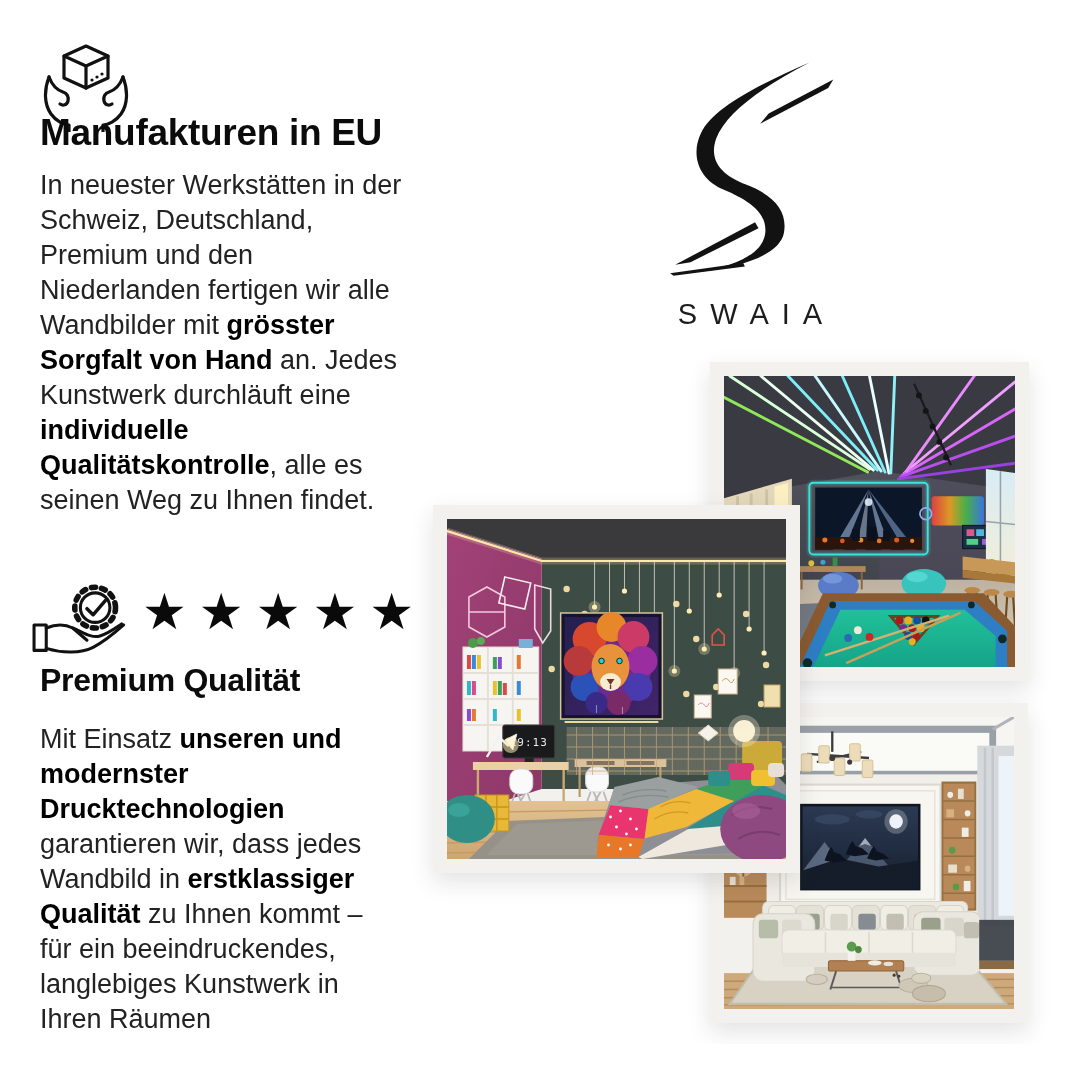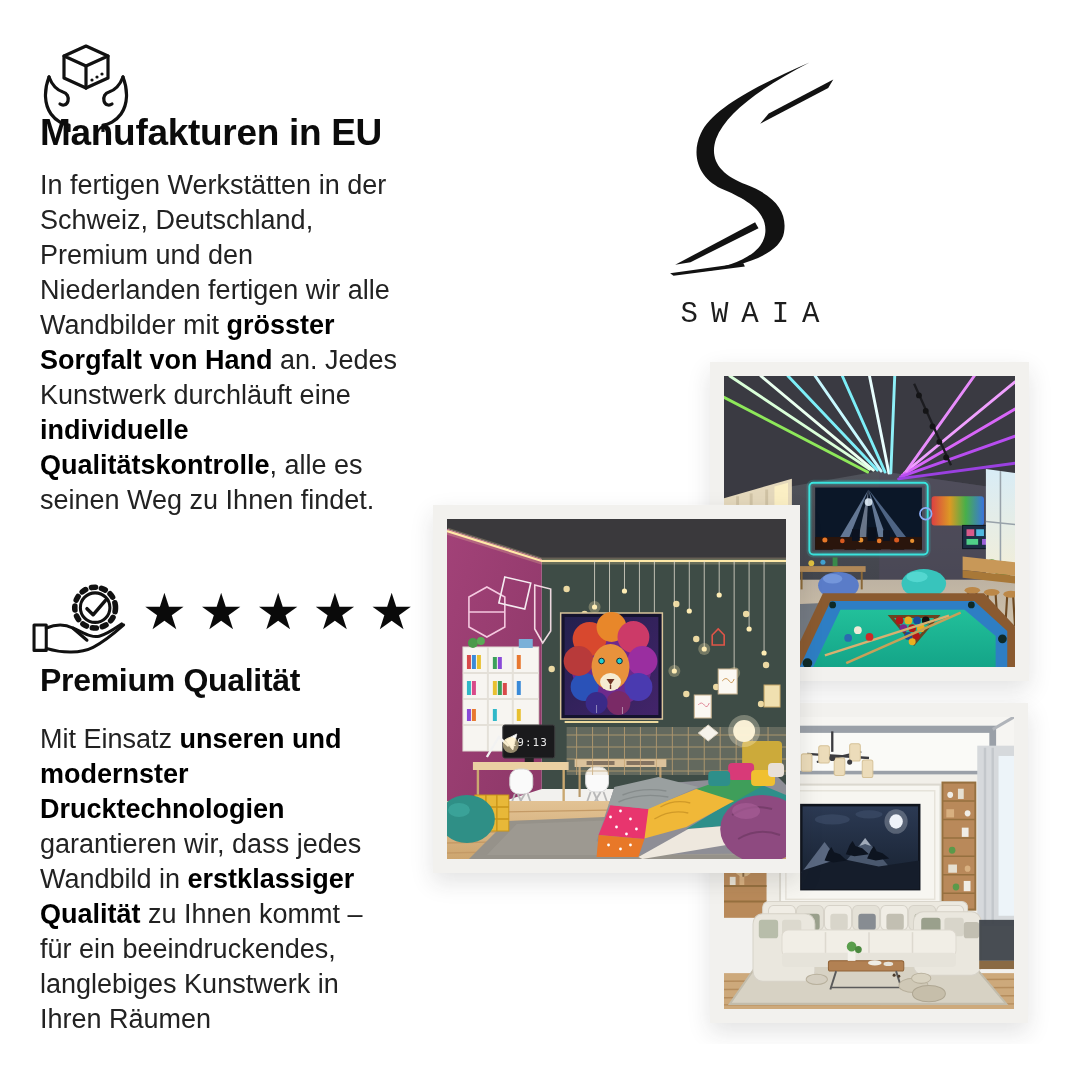--- a/index.html
+++ b/index.html
@@ -6,21 +6,21 @@
   .canvas{position:relative;width:1080px;height:1044px;background:#fff;overflow:hidden;
           font-family:"Liberation Sans","DejaVu Sans",sans-serif;color:#1c1c1c;}
   .abs{position:absolute;}
   .heading{position:absolute;margin:0;font-size:37px;font-weight:800;letter-spacing:-0.3px;color:#0b0b0b;}
   .para{position:absolute;font-size:27px;line-height:35px;color:#222;}
   .para b{color:#000000;font-weight:700;}
   .stars{position:absolute;font-family:"DejaVu Sans",sans-serif;font-size:50px;line-height:56px;
          letter-spacing:12px;color:#0a0a0a;}
   .logo{position:absolute;left:640px;top:46px;width:220px;text-align:center;}
   .logo svg{display:inline-block;}
-  .logo-text{margin-top:6px;font-family:Liberation Mono, monospace;font-size:29px;
+  .logo-text{margin-top:6px;font-family:Liberation Sans, sans-serif;font-size:29px;
              letter-spacing:13px;padding-left:13px;color:#1d1d1d;}
   .card{position:absolute;background:#f2f1ee;padding:14px;box-sizing:border-box;
         box-shadow:0 9px 22px rgba(40,40,40,.13);}
   .card svg{display:block;width:100%;height:100%;}
   .card-game{left:710px;top:362px;width:319px;height:319px;z-index:1;}
   .card-living{left:710px;top:703px;width:318px;height:320px;z-index:2;}
   .card-bed{left:433px;top:505px;width:367px;height:368px;z-index:3;}
   .icon-line{stroke:#111;fill:none;stroke-linecap:round;stroke-linejoin:round;}
 </style>
 </head>
@@ -40,21 +40,21 @@
         <path d="M87,37 C84,45 79,50 73,52 C69,53 67,57 68,61 C69,65 73,66 76,64"></path>
       </g>
       <g fill="#111" stroke="none">
         <circle cx="56" cy="40" r="1.6"></circle>
           <circle cx="61" cy="37" r="1.6"></circle>
           <circle cx="66" cy="34" r="1.6"></circle>
       </g>
     </svg>
     <h1 class="heading" style="left:40px;top:112px">Manufakturen in EU</h1>
     <div class="para" style="left:40px;top:168px;width:440px">
-        <div><span>In fertigen Werkstätten in der</span></div>
+        <div><span>In neuester Werkstätten in der</span></div>
         <div><span>Schweiz, Deutschland,</span></div>
         <div><span>Premium und den</span></div>
         <div><span>Niederlanden fertigen wir alle</span></div>
         <div><span>Wandbilder mit </span><b>grösster</b></div>
         <div><b>Sorgfalt von Hand</b><span> an. Jedes</span></div>
         <div><span>Kunstwerk durchläuft eine</span></div>
         <div><b>individuelle</b></div>
         <div><b>Qualitätskontrolle</b><span>, alle es</span></div>
         <div><span>seinen Weg zu Ihnen findet.</span></div>
       </div>

